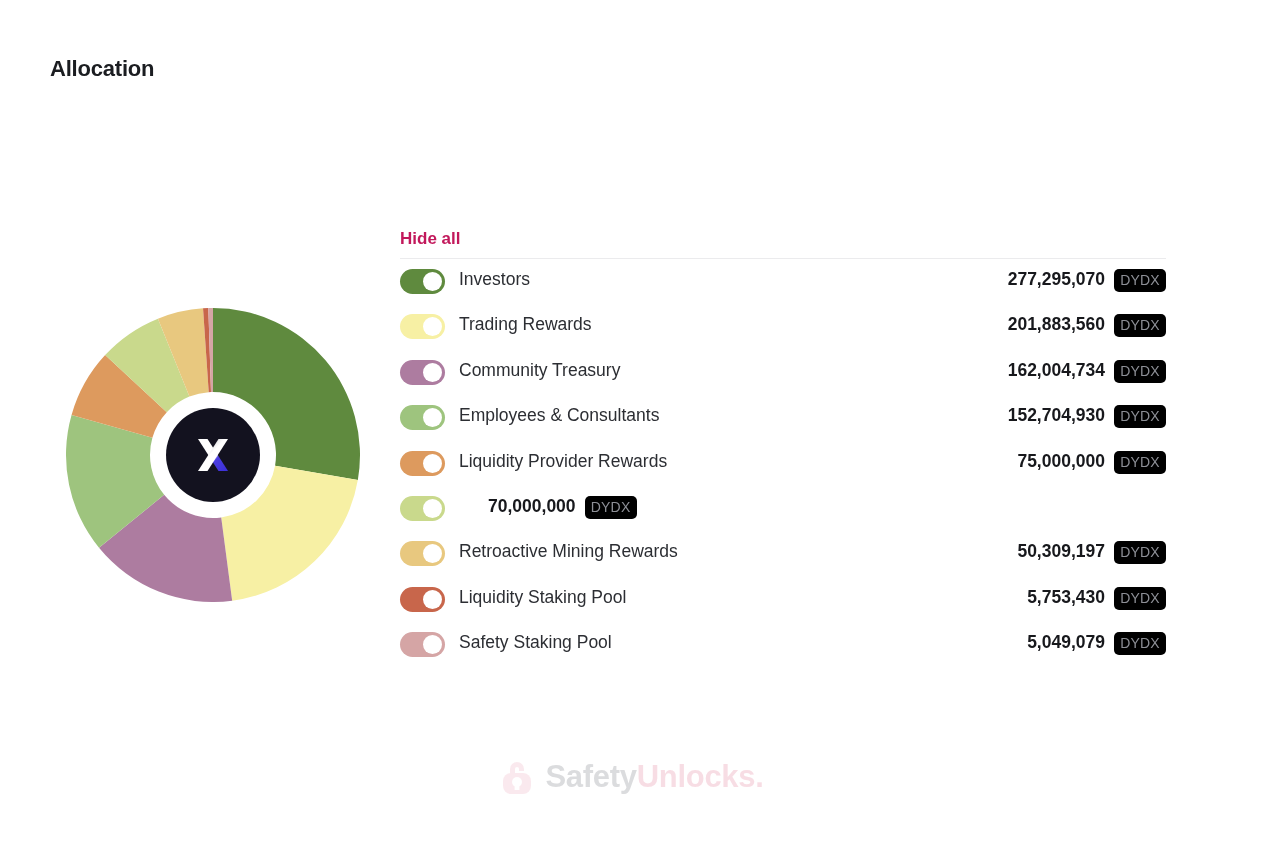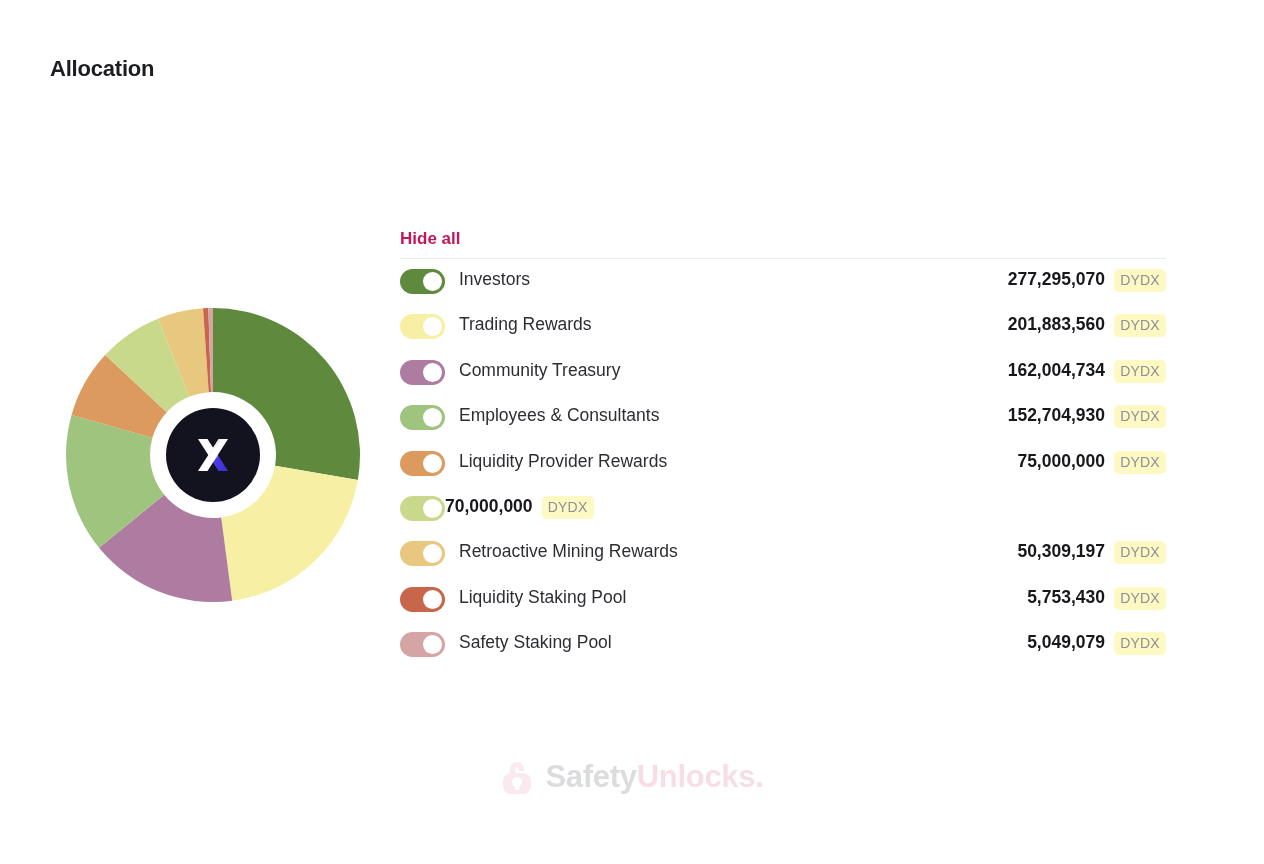--- a/index.html
+++ b/index.html
@@ -79,24 +79,25 @@
     margin-left: 14px;
     font-size: 17.5px; color: #2c2e33;
     white-space: nowrap;
     flex: 1 1 auto;
   }
   .legend-value {
     font-size: 17.5px; font-weight: 700; color: #17181c;
     text-align: right;
     white-space: nowrap;
     flex: 0 0 auto;
+    margin-left: 43px;
   }
   .legend-unit {
     margin-left: 9px;
-    background: #fef9c3;
+    background: #000000;
     color: #8d8f96;
     font-size: 14px;
     border-radius: 5px;
     padding: 3px 6px 4px 6px;
     flex: 0 0 auto;
     min-width: 52px;
     text-align: center;
     letter-spacing: 0.2px;
   }
 

